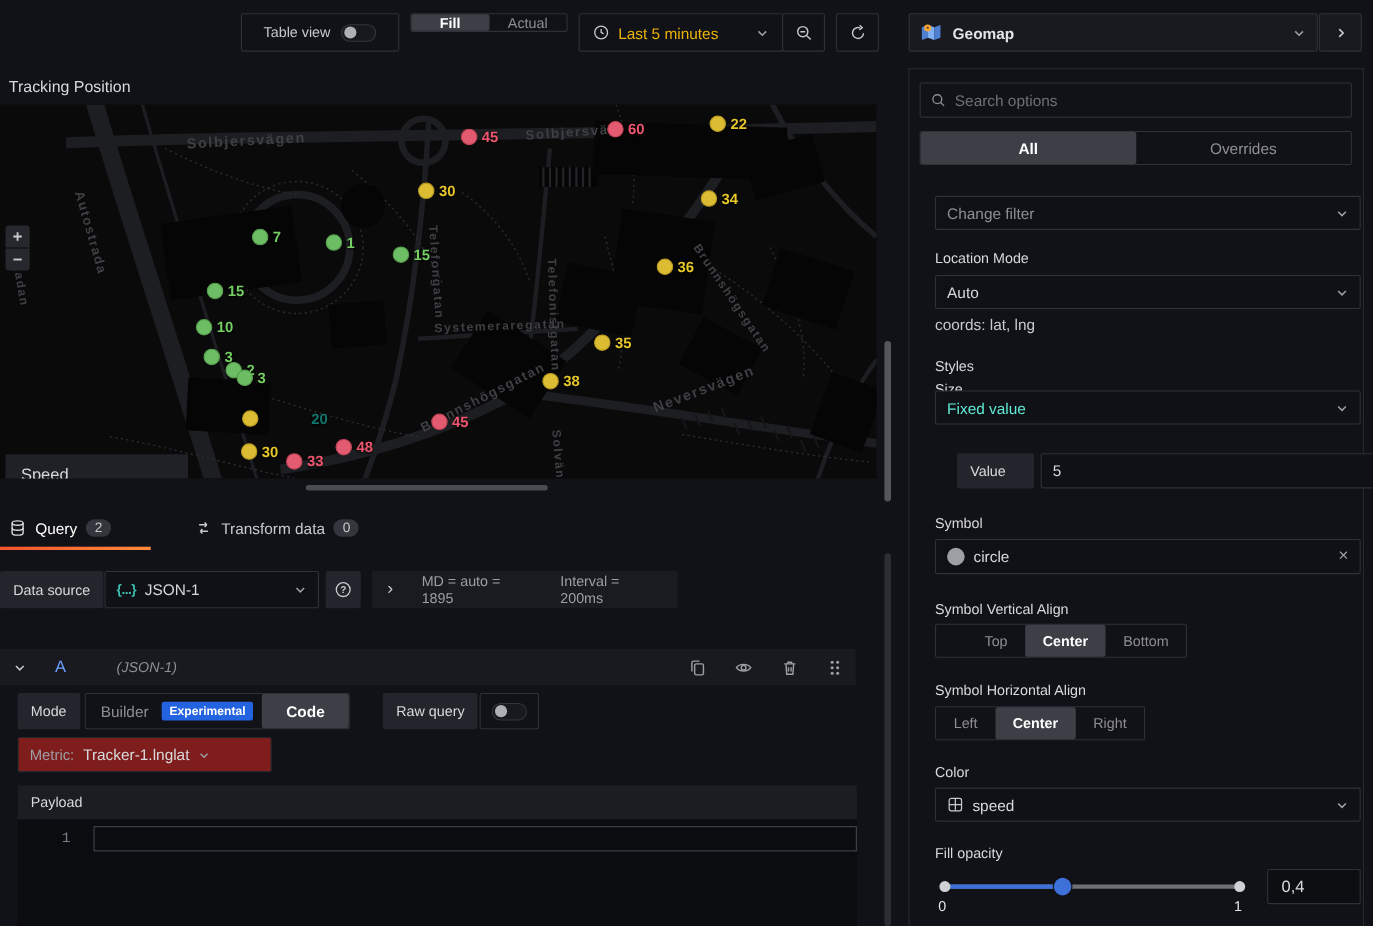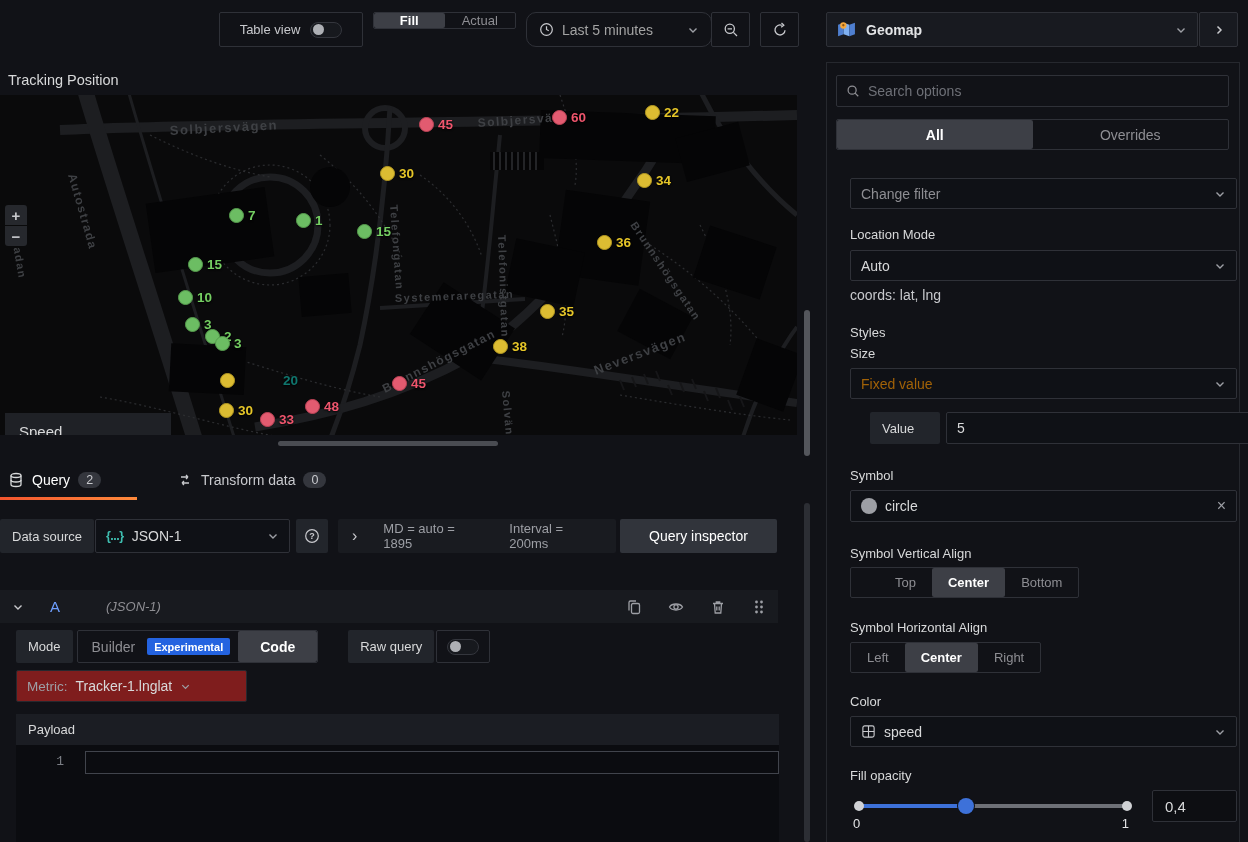--- a/index.html
+++ b/index.html
@@ -20,40 +20,40 @@
   .switch { position:relative; width:32px; height:16px; border-radius:9px; background:#17191e; border:1px solid #34363d; display:inline-block; }
   .switch .knob { position:absolute; left:2px; top:1.5px; width:11px; height:11px; border-radius:50%; background:#aeb0b5; }
   .opt-label { font-weight:500; color:#d8d9da; font-size:13px; }
   .badge { background:#34363d; color:#c8c9cd; border-radius:9px; padding:1px 8px; font-size:12.5px; }
   svg { display:block; }
 
   
   #tableview { left:219px; top:12px; width:144px; gap:10px; padding:0 12px; justify-content:center; }
   #fillactual { left:373px; top:12px; width:143px; }
   #fillactual .seg { flex:1; height:100%; }
-  #timerange { left:526px; top:12px; width:186px; gap:8px; padding:0 12px; font-weight:500; color:#a3a3a3; font-size:14px;border-radius:10px; }
+  #timerange { left:526px; top:12px; width:186px; gap:8px; padding:0 12px; font-weight:500; color:#eab308; font-size:14px; }
   #zoomout { left:711px; top:12px; width:39px; justify-content:center; }
   #refresh { left:760px; top:12px; width:39px; justify-content:center; }
 
   
   #vizpicker { left:826px; top:12px; width:372px; gap:10px; padding:0 10px; background:#181a20; font-weight:600; color:#e3e4e6; font-size:14px; }
   #pane-collapse { left:1199px; top:12px; width:39px; background:#181a20; justify-content:center; }
   #options-pane { left:826px; top:62px; width:414px; height:781px; border:1px solid #26282e; border-bottom:none; background:#111217; }
   #search-box { left:836px; top:75px; width:393px; height:32px; gap:8px; padding:0 9px; background:#111217; }
   #search-box input { flex:1; background:transparent; border:none; outline:none; color:#d8d9da; font-size:14px; font-family:"Liberation Sans",sans-serif; }
   #search-box input::placeholder { color:#6e7077; }
   #pane-tabs { left:836px; top:119px; width:393px; height:31px;justify-content:center; }
   #pane-tabs .seg { flex:1; font-size:14px; }
   #change-filter { left:850px; top:178px; width:387px; height:31px; color:#8e8e93; font-size:14px; }
   #locmode-label { left:850px; top:227px; }
   #locmode-select { left:850px; top:250px; width:387px; height:31px; color:#d8d9da; font-size:14px; }
   #coords-hint { left:850px; top:287px; color:#c8c9cd; font-size:14px; }
   #styles-label { left:850px; top:325px; }
   #size-label { left:850px; top:346px; }
-  #size-select { left:850px; top:368px; width:387px; height:31px; color:#a16207; font-size:14px; }
+  #size-select { left:850px; top:355px; width:387px; height:31px; color:#5eead4; font-size:14px; }
   #value-row { left:850px; top:412px; width:387px; height:32px; display:flex; gap:6px;margin-left:20px; }
   #value-chip { width:70px; justify-content:flex-start; }
   #value-input { flex:1; background:#0f1116; border:1px solid #2f3138; border-radius:2px; color:#d8d9da;
                  font-size:14px; padding:0 10px; font-family:"Liberation Sans",sans-serif; }
   #symbol-label { left:850px; top:468px; }
   #symbol-select { left:850px; top:490px; width:387px; height:32px; color:#d8d9da; font-size:14px; }
   .sym-dot { width:16px; height:16px; border-radius:50%; background:#9d9fa5; }
   .close-x { color:#9d9fa5; font-size:16px; }
   #svalign-label { left:850px; top:546px; }
   #valign-group { left:850px; top:567px; height:31px;padding-left:28px; }
@@ -518,21 +518,20 @@
       <svg width="16" height="16" viewBox="0 0 16 16">
           <circle cx="8" cy="8" r="6.3" fill="none" stroke="#c8c9cd" stroke-width="1.2"></circle>
           <text x="8" y="11" font-size="9" text-anchor="middle" fill="#c8c9cd" font-family="Liberation Sans, sans-serif" font-weight="700">?</text>
         </svg>
     </div>
     <div id="ds-opts">
       <span class="chev">›</span>
       <span>MD = auto = 1895</span>
       <span>Interval = 200ms</span>
     </div>
-    <div id="query-inspector">Query inspector</div>
   </div>
 
   <div class="abs" id="qrow-header">
     <span>
         <svg width="12" height="12" viewBox="0 0 12 12">
           <path d="M2.5 4.5L6 8l3.5-3.5" stroke="#c8c9cd" stroke-width="1.4" fill="none"></path>
         </svg>
       </span>
     <span id="qrow-refid">A</span>
     <span id="qrow-ds">(JSON-1)</span>

